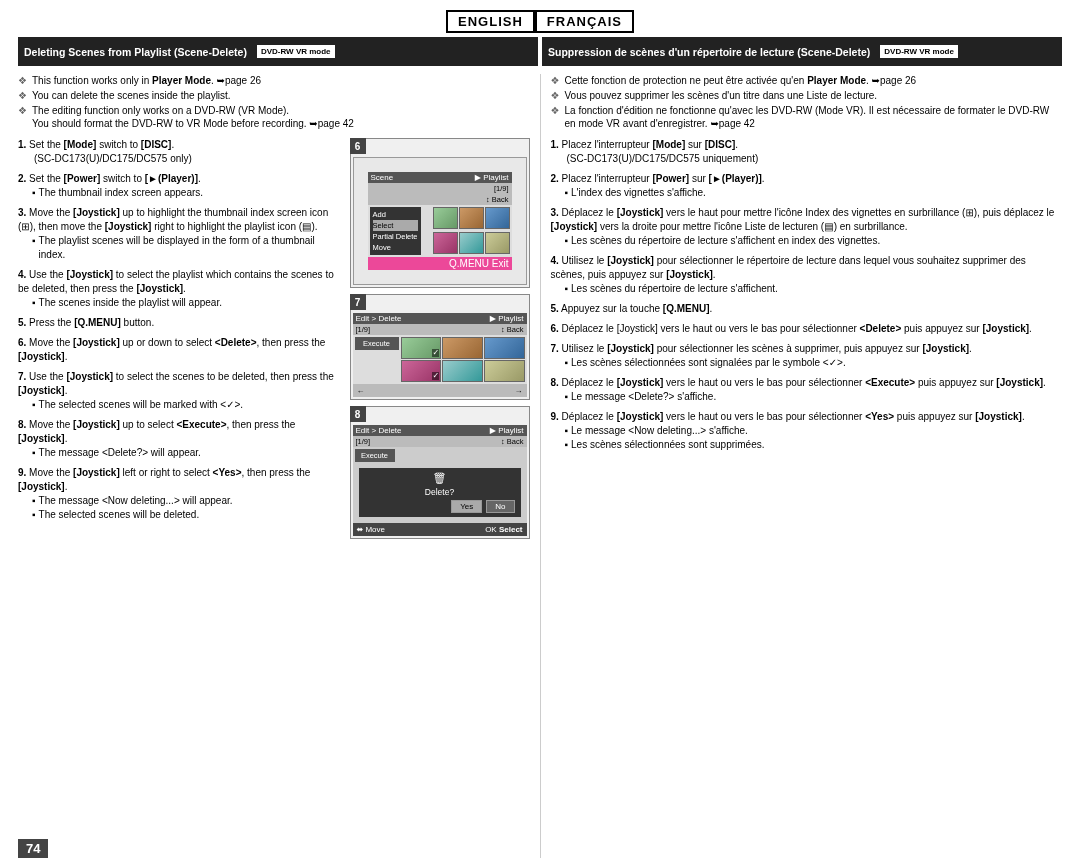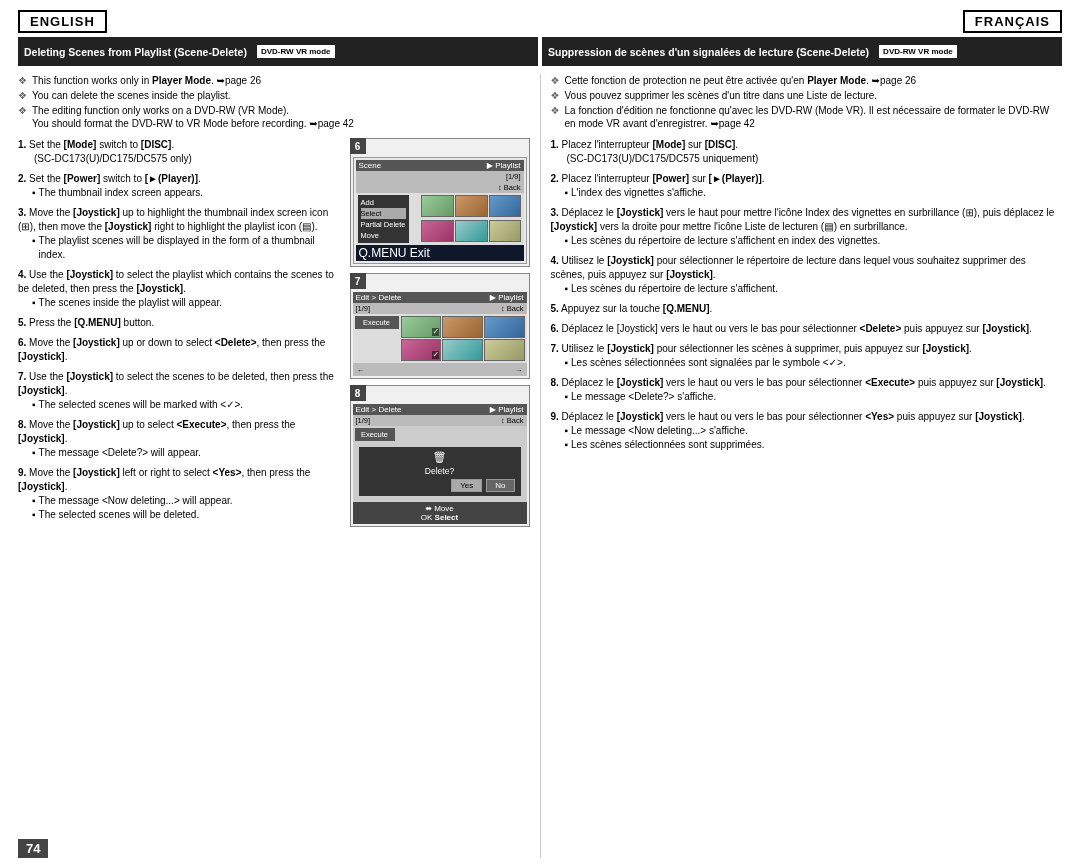--- a/index.html
+++ b/index.html
@@ -15,21 +15,21 @@
     .page {
       width: 1080px;
       height: 866px;
       display: flex;
       flex-direction: column;
       padding: 10px 18px 8px 18px;
     }
     
     .lang-headers {
       display: flex;
-      justify-content: space-between;
+      justify-content: center;
       margin-bottom: 4px;
     }
     .lang-box {
       border: 2px solid #000;
       padding: 2px 10px;
       font-weight: bold;
       font-size: 13px;
       letter-spacing: 1px;
     }
     
@@ -152,21 +152,21 @@
       align-items: center;
       justify-content: center;
       font-weight: bold;
       font-size: 10px;
       z-index: 2;
     }
     
     .screen {
       background: #e8e8e8;
       border: 1px solid #999;
-      padding: 2px;
+      padding: 14px;
       margin: 2px;
       font-size: 8px;
     }
     .screen-header {
       display: flex;
       justify-content: space-between;
       background: #555;
       color: #fff;
       padding: 1px 3px;
       font-size: 8px;
@@ -203,26 +203,26 @@
       height: 22px;
       border: 1px solid #666;
     }
     .thumb:nth-child(1) { background: linear-gradient(135deg, #9c9, #696); }
     .thumb:nth-child(2) { background: linear-gradient(135deg, #c96, #963); }
     .thumb:nth-child(3) { background: linear-gradient(135deg, #69c, #369); }
     .thumb:nth-child(4) { background: linear-gradient(135deg, #c69, #936); }
     .thumb:nth-child(5) { background: linear-gradient(135deg, #9cc, #399); }
     .thumb:nth-child(6) { background: linear-gradient(135deg, #cc9, #996); }
     .screen-bottom-bar {
-      background: #0f172a;
+      background: #ec4899;
       color: #fff;
       padding: 1px 3px;
-      font-size: 12px;
-      display: flex;
-      justify-content: flex-start;
+      font-size: 10px;
+      display: flex;
+      justify-content: flex-end;
     }
     
     .diag7-screen {
       background: #e8e8e8;
       margin: 2px;
       font-size: 8px;
     }
     .diag7-header {
       background: #555;
       color: #fff;
@@ -312,21 +312,20 @@
       color: #000;
     }
     .bottom-bar-diag8 {
       background: #444;
       color: #fff;
       padding: 2px 4px;
       font-size: 8px;
       display: flex;
       justify-content: space-between;
       align-items: center;
-      flex-direction: column;
     }
     
     .page-number {
       position: absolute;
       bottom: 8px;
       left: 18px;
       background: #444;
       color: #fff;
       font-weight: bold;
       font-size: 13px;
@@ -355,21 +354,21 @@
     <div class="lang-box">FRANÇAIS</div>
   </div>
 
 
   <div class="section-headers">
     <div class="section-header">
       <span>Deleting Scenes from Playlist (Scene-Delete)</span>
       <span class="dvd-badge">DVD-RW VR mode</span>
     </div>
     <div class="section-header">
-      <span>Suppression de scènes d'un signalées de lecture (Scene-Delete)</span>
+      <span>Suppression de scènes d'un répertoire de lecture (Scene-Delete)</span>
       <span class="dvd-badge">DVD-RW VR mode</span>
     </div>
   </div>
 
   <div class="content-area">
 
     <div class="left-col">
 
       <div class="intro-notes">
         <div class="intro-note">

